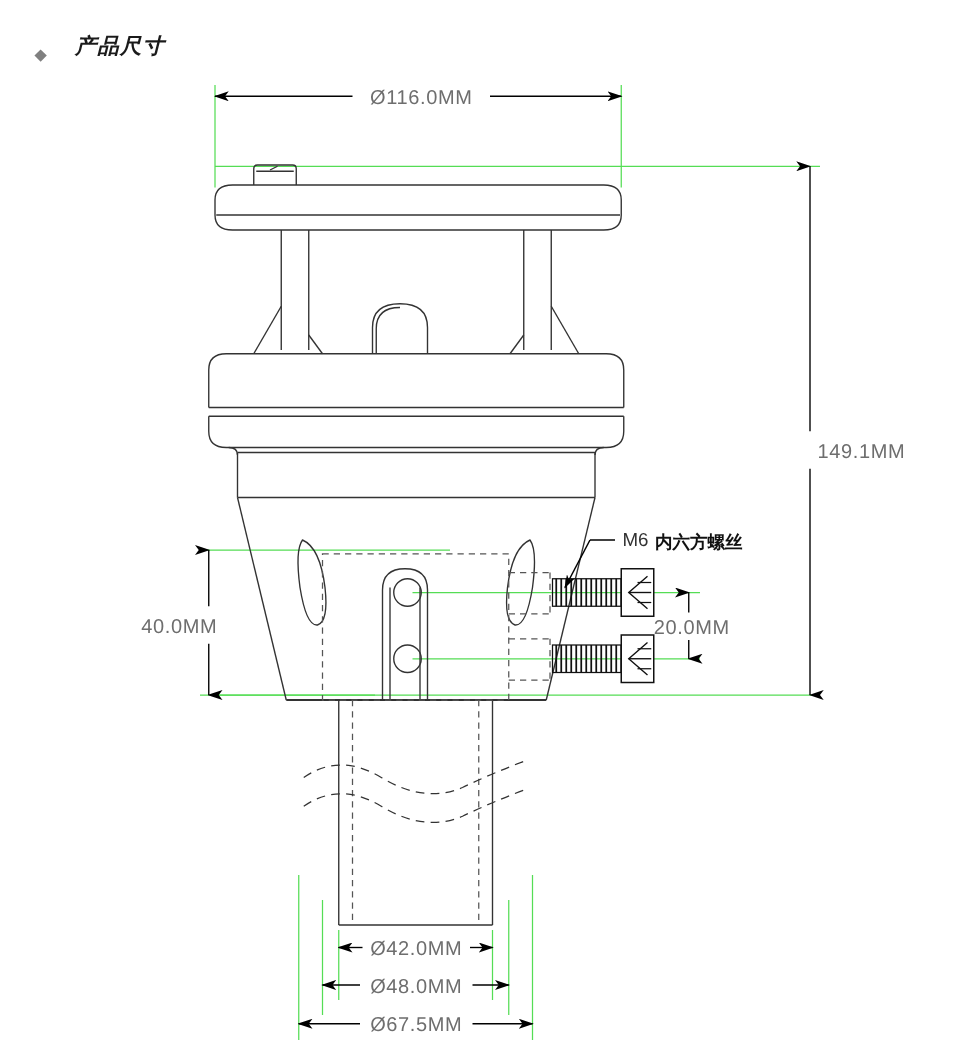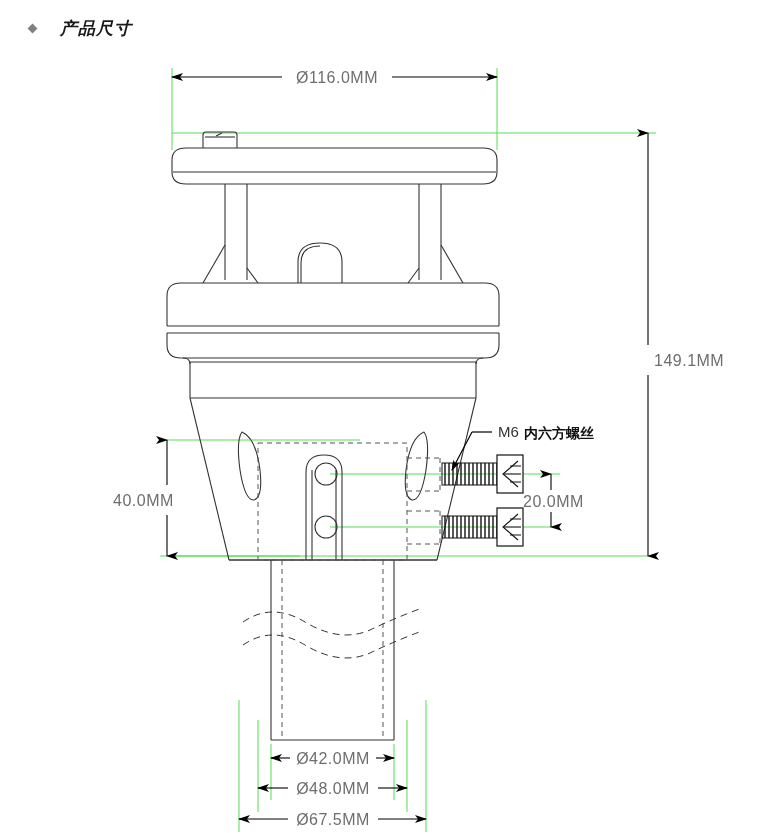--- a/index.html
+++ b/index.html
@@ -20,21 +20,21 @@
     height: 838px;
     background: #ffffff;
   }
   #heading {
     position: absolute;
     left: 0;
     top: 8px;
     width: 782px;
     height: 40px;
     display: flex;
-    align-items: center;
+    align-items: flex-end;
   }
   #heading .bullet {
     display: inline-block;
     width: 7px;
     height: 7px;
     background: #808080;
     transform: rotate(45deg);
     margin-left: 29px;
     margin-right: 24px;
     flex: none;

